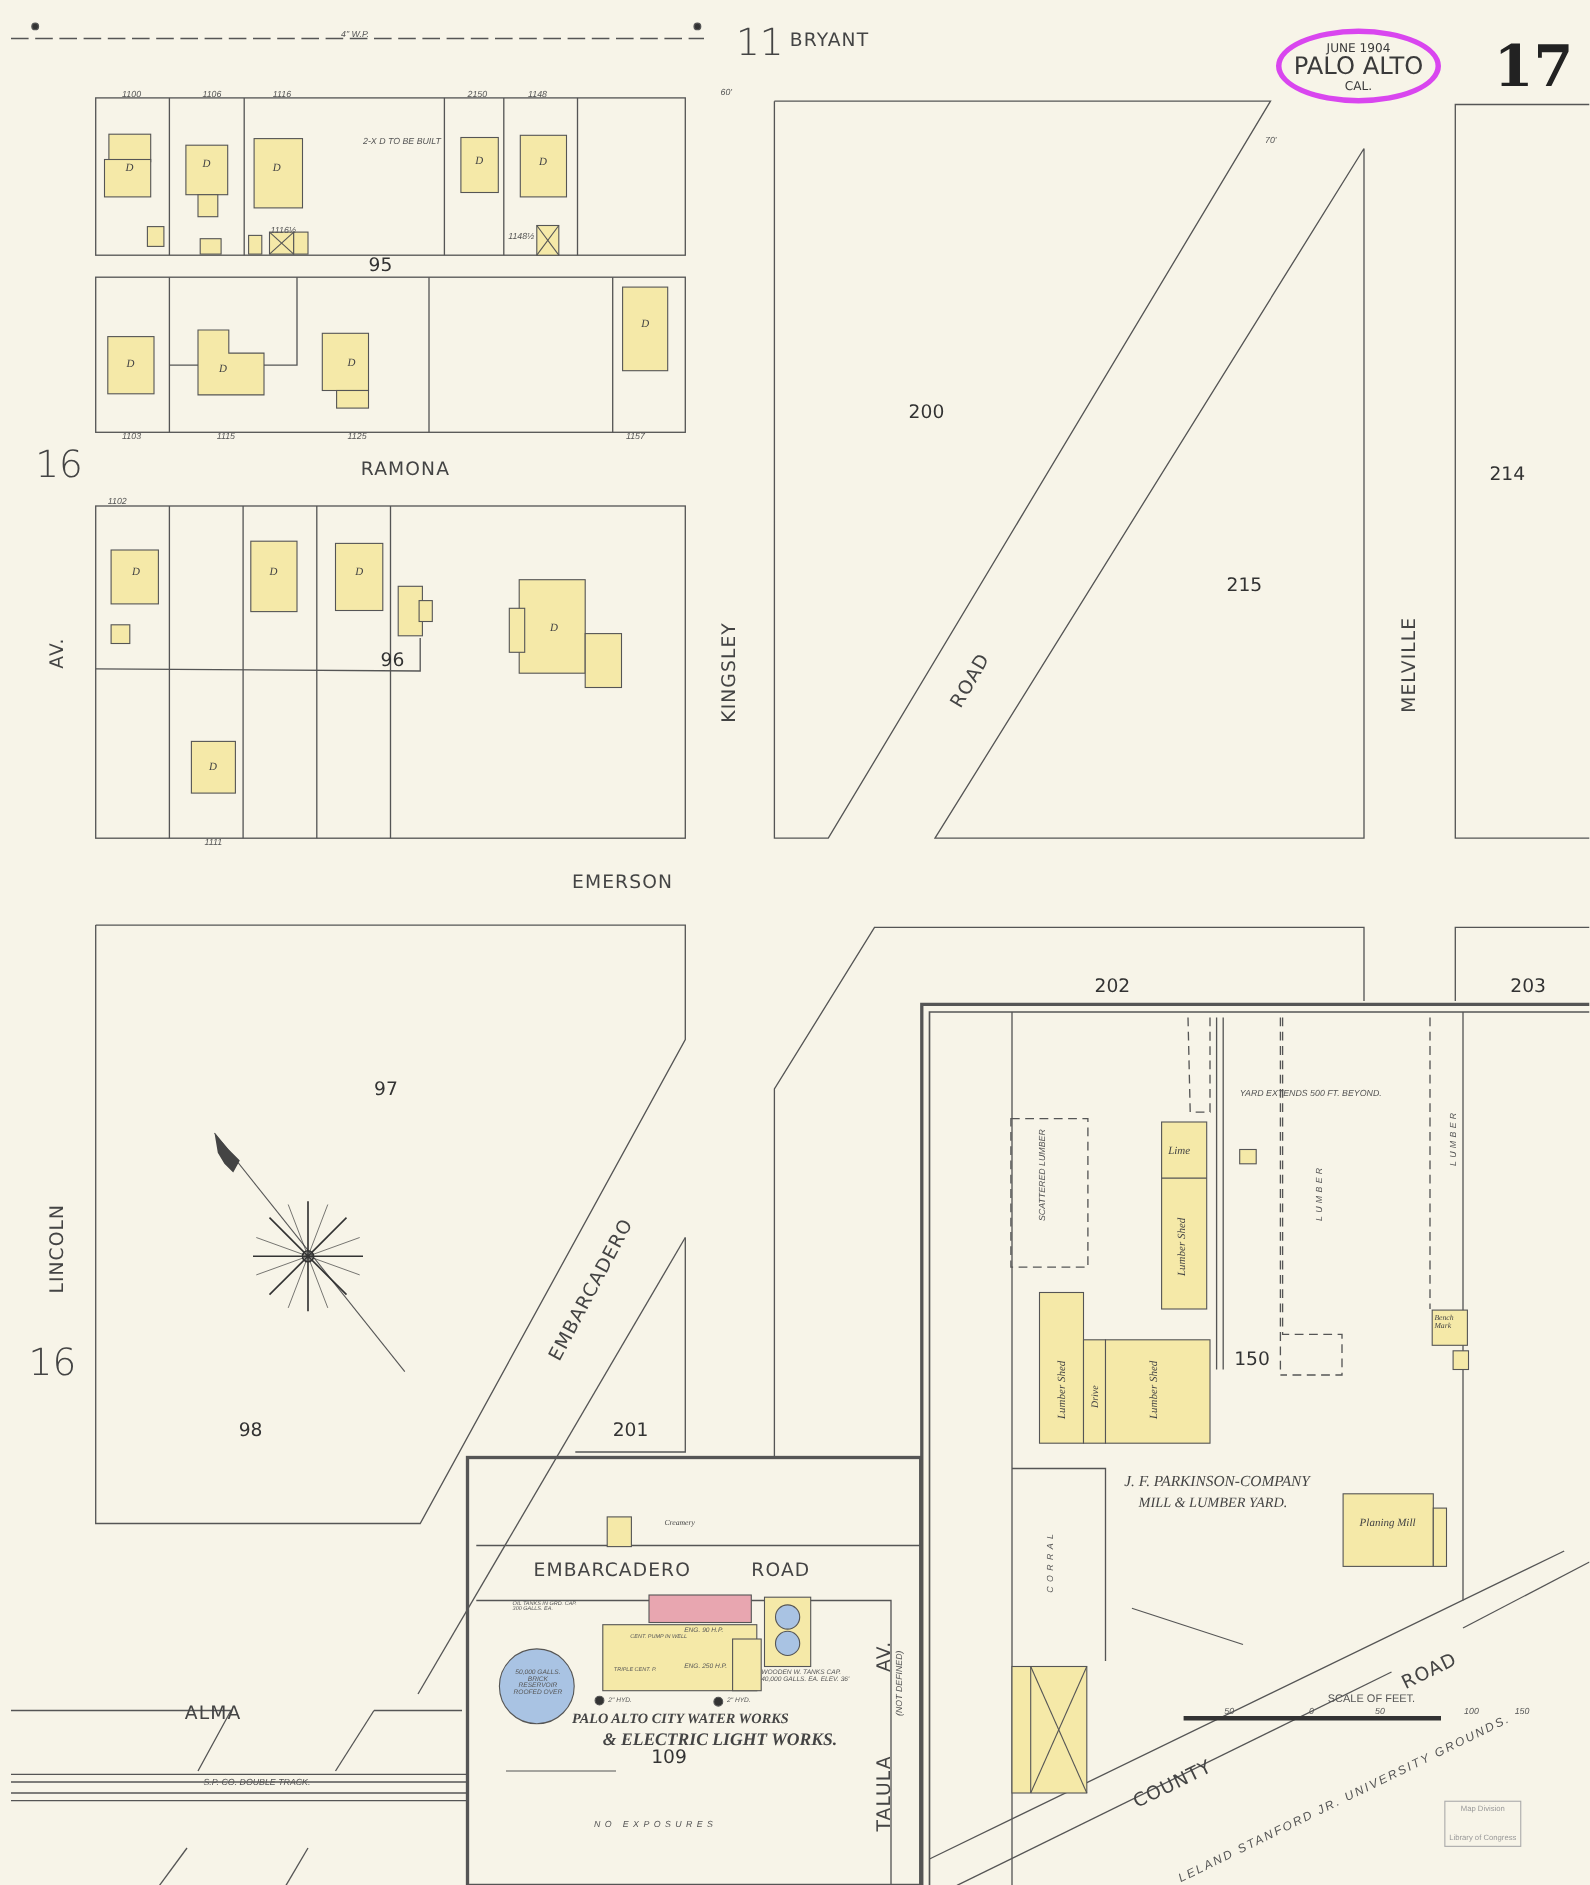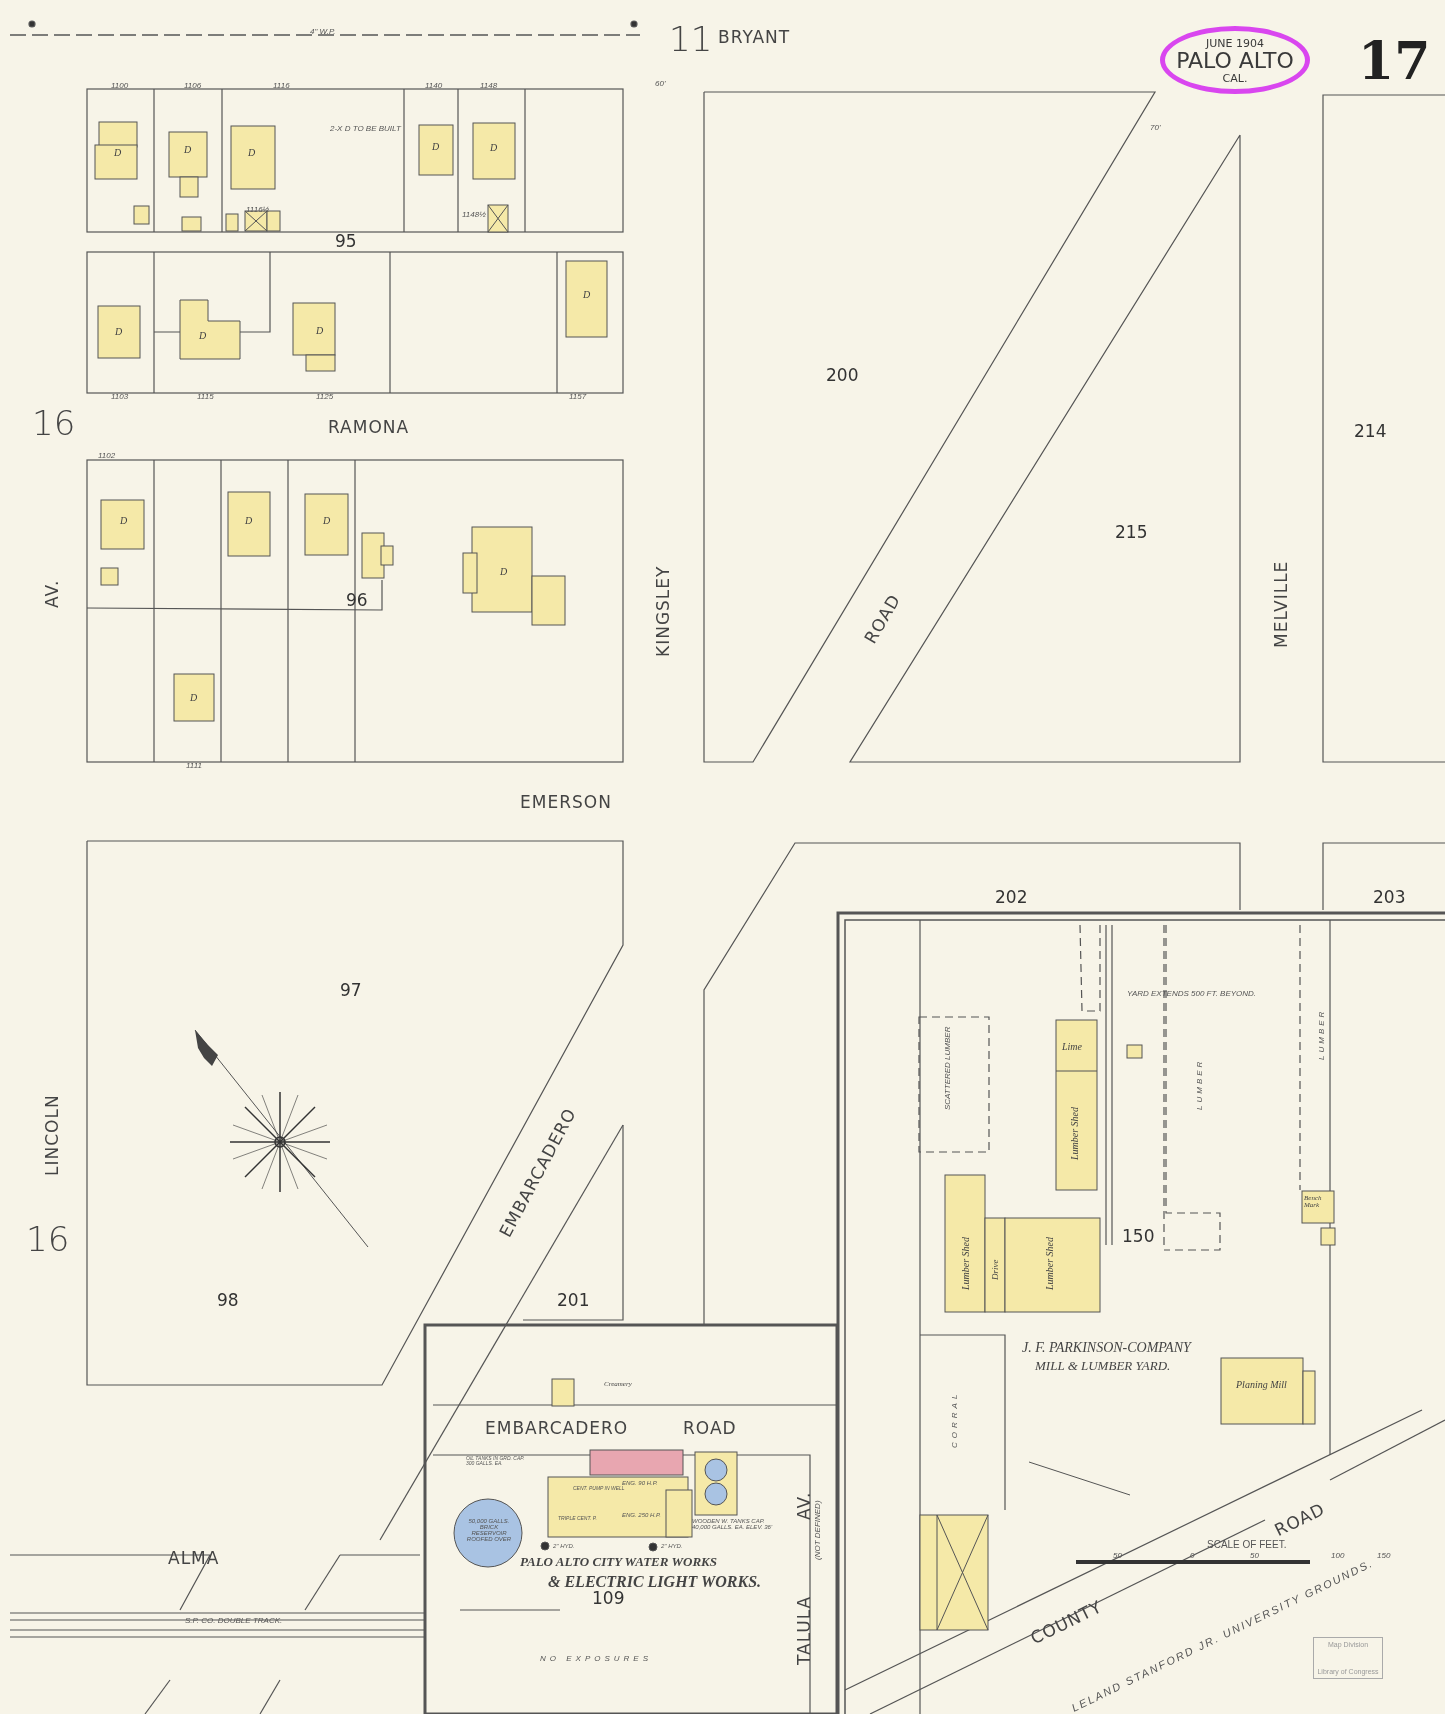--- a/index.html
+++ b/index.html
@@ -240,22 +240,22 @@
 <div class="lbl block" style="left:1122px;top:1228px;">150</div>
 <div class="lbl block" style="left:826px;top:367px;">200</div>
 <div class="lbl block" style="left:557px;top:1292px;">201</div>
 <div class="lbl block" style="left:995px;top:889px;">202</div>
 <div class="lbl block" style="left:1373px;top:889px;">203</div>
 <div class="lbl block" style="left:1354px;top:423px;">214</div>
 <div class="lbl block" style="left:1115px;top:524px;">215</div>
 
 <div class="lbl small" style="left:111px;top:82px;">1100</div>
 <div class="lbl small" style="left:184px;top:82px;">1106</div>
-<div class="lbl small" style="left:248px;top:82px;margin-left:25px;">1116</div>
-<div class="lbl small" style="left:425px;top:82px;">1140</div>
+<div class="lbl small" style="left:248px;top:82px;">1116</div>
+<div class="lbl small" style="left:425px;top:82px;">2150</div>
 <div class="lbl small" style="left:480px;top:82px;">1148</div>
 <div class="lbl small" style="left:111px;top:393px;">1103</div>
 <div class="lbl small" style="left:197px;top:393px;">1115</div>
 <div class="lbl small" style="left:316px;top:393px;">1125</div>
 <div class="lbl small" style="left:569px;top:393px;">1157</div>
 <div class="lbl small" style="left:98px;top:452px;font-style:italic;">1102</div>
 <div class="lbl small" style="left:186px;top:762px;">1111</div>
 <div class="lbl small" style="left:246px;top:206px;">1116½</div>
 <div class="lbl small" style="left:462px;top:211px;">1148½</div>
 

